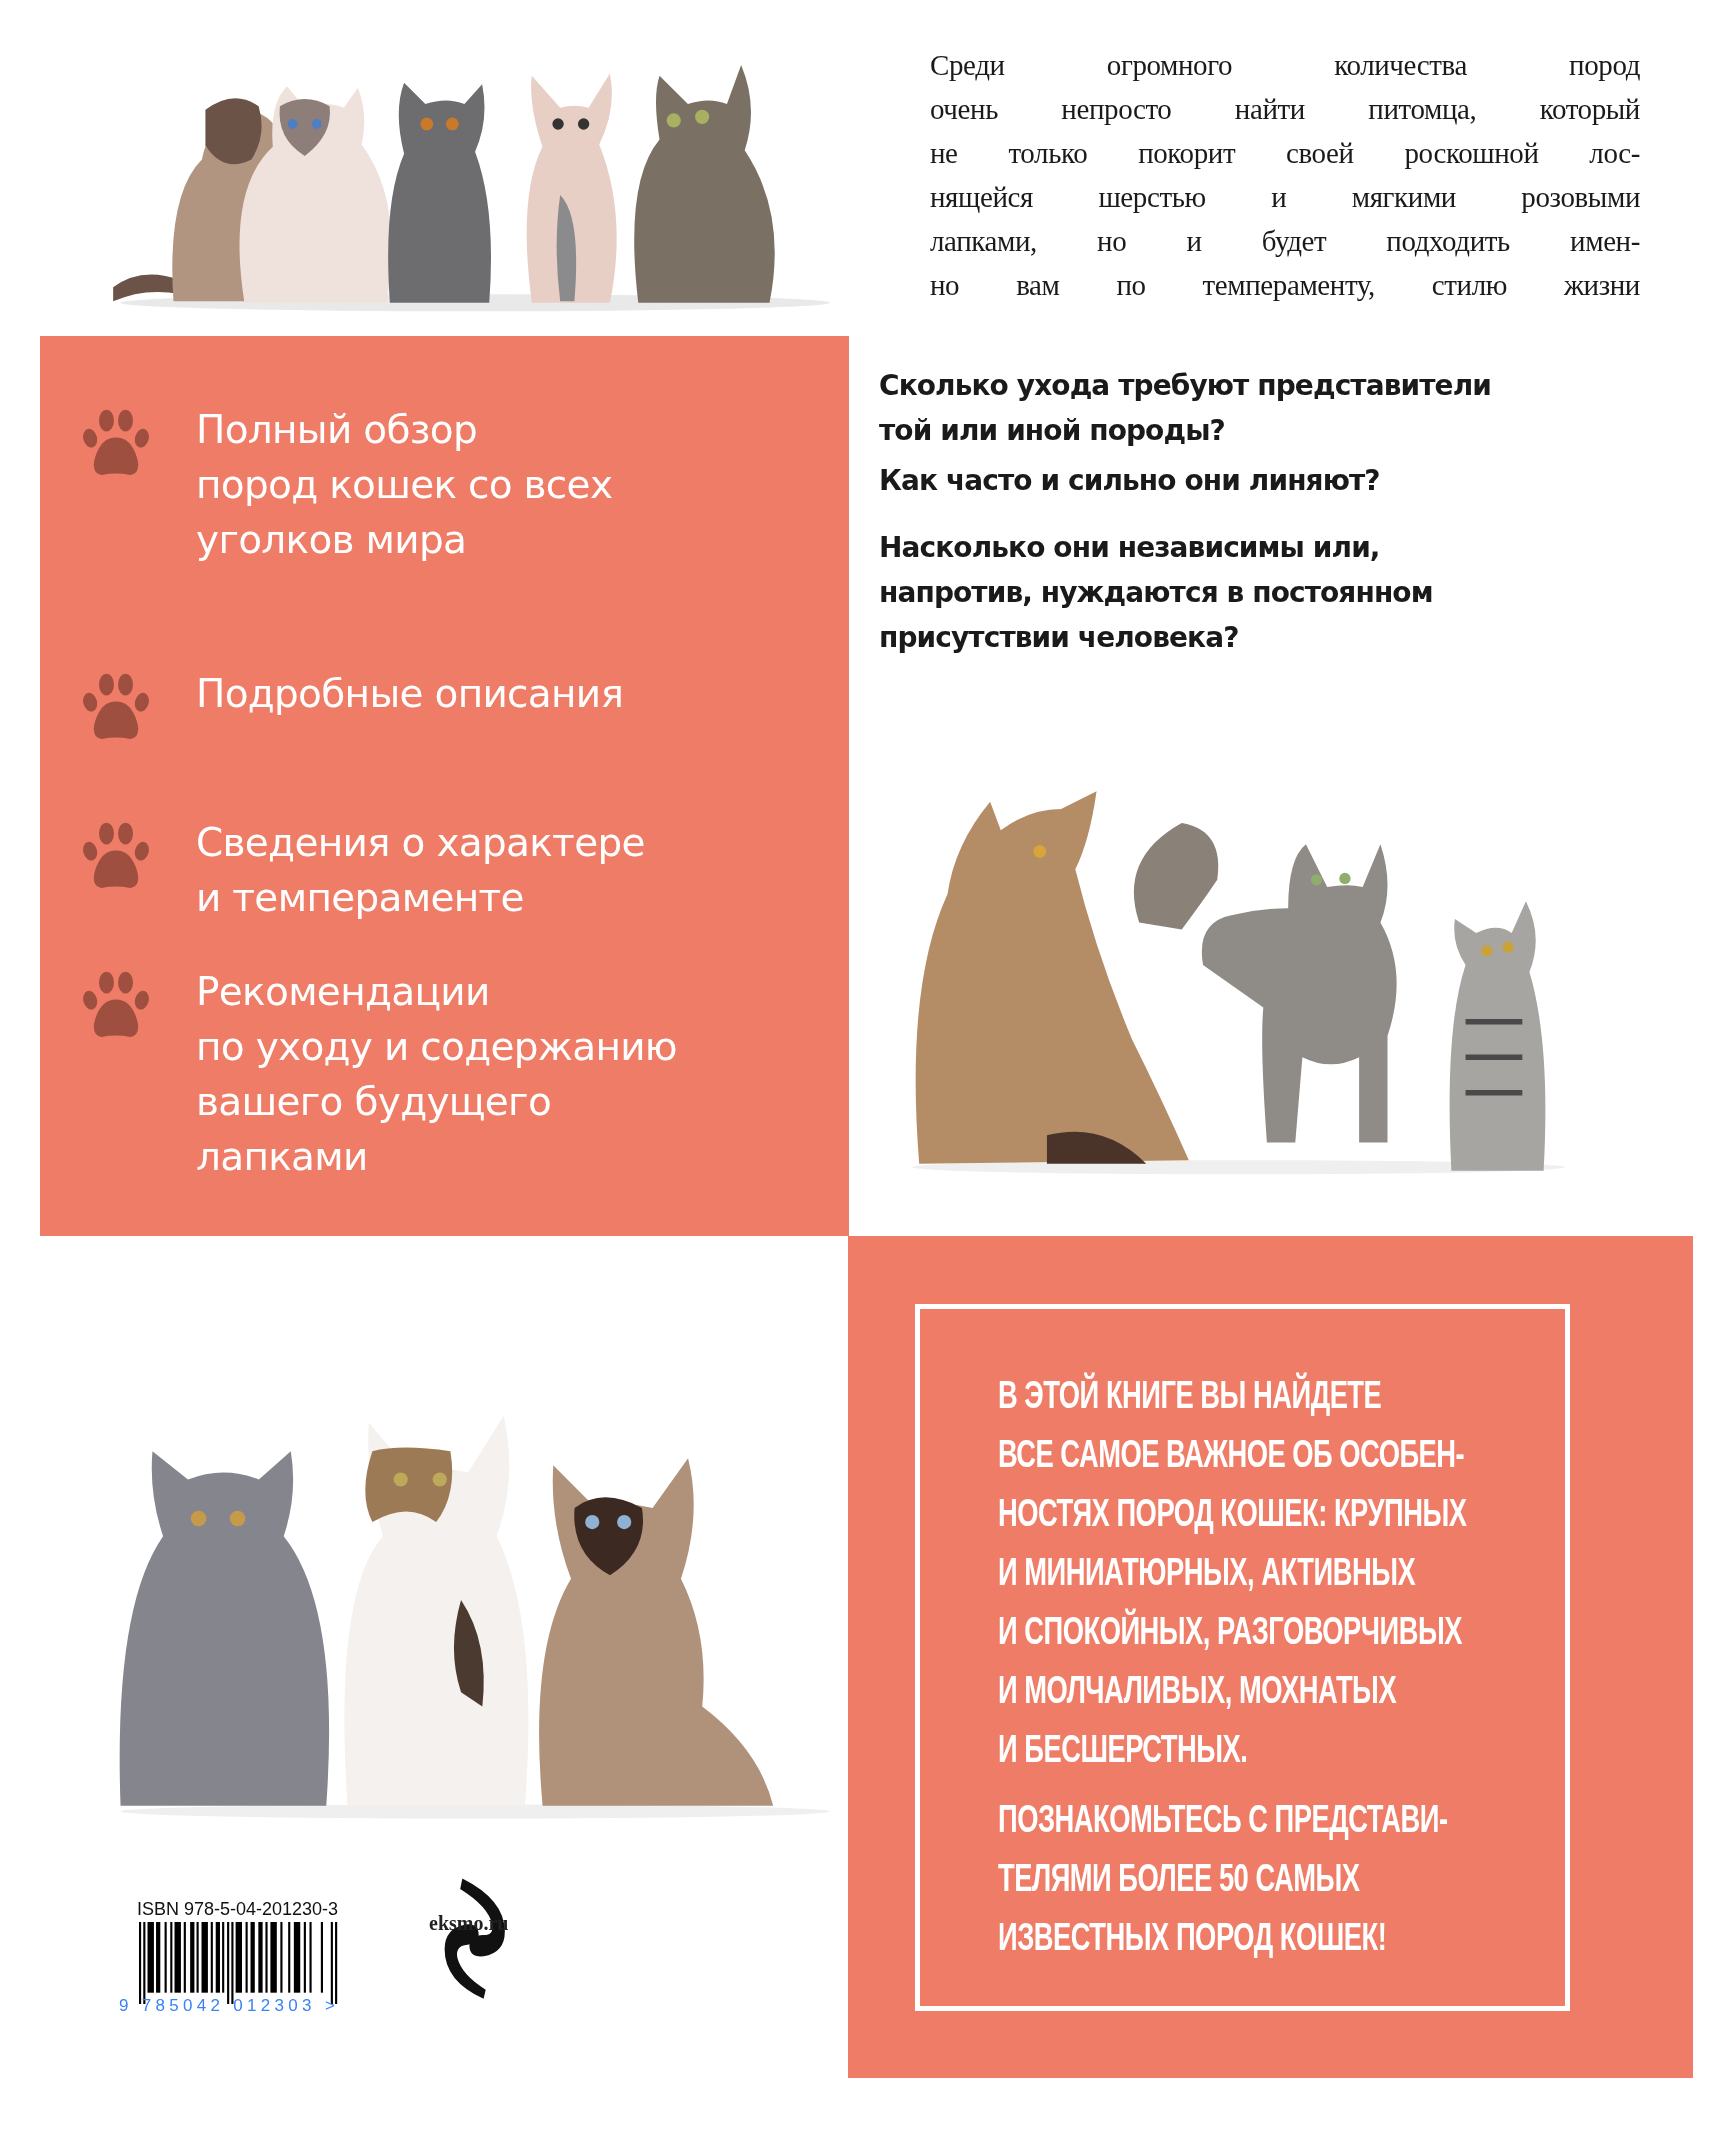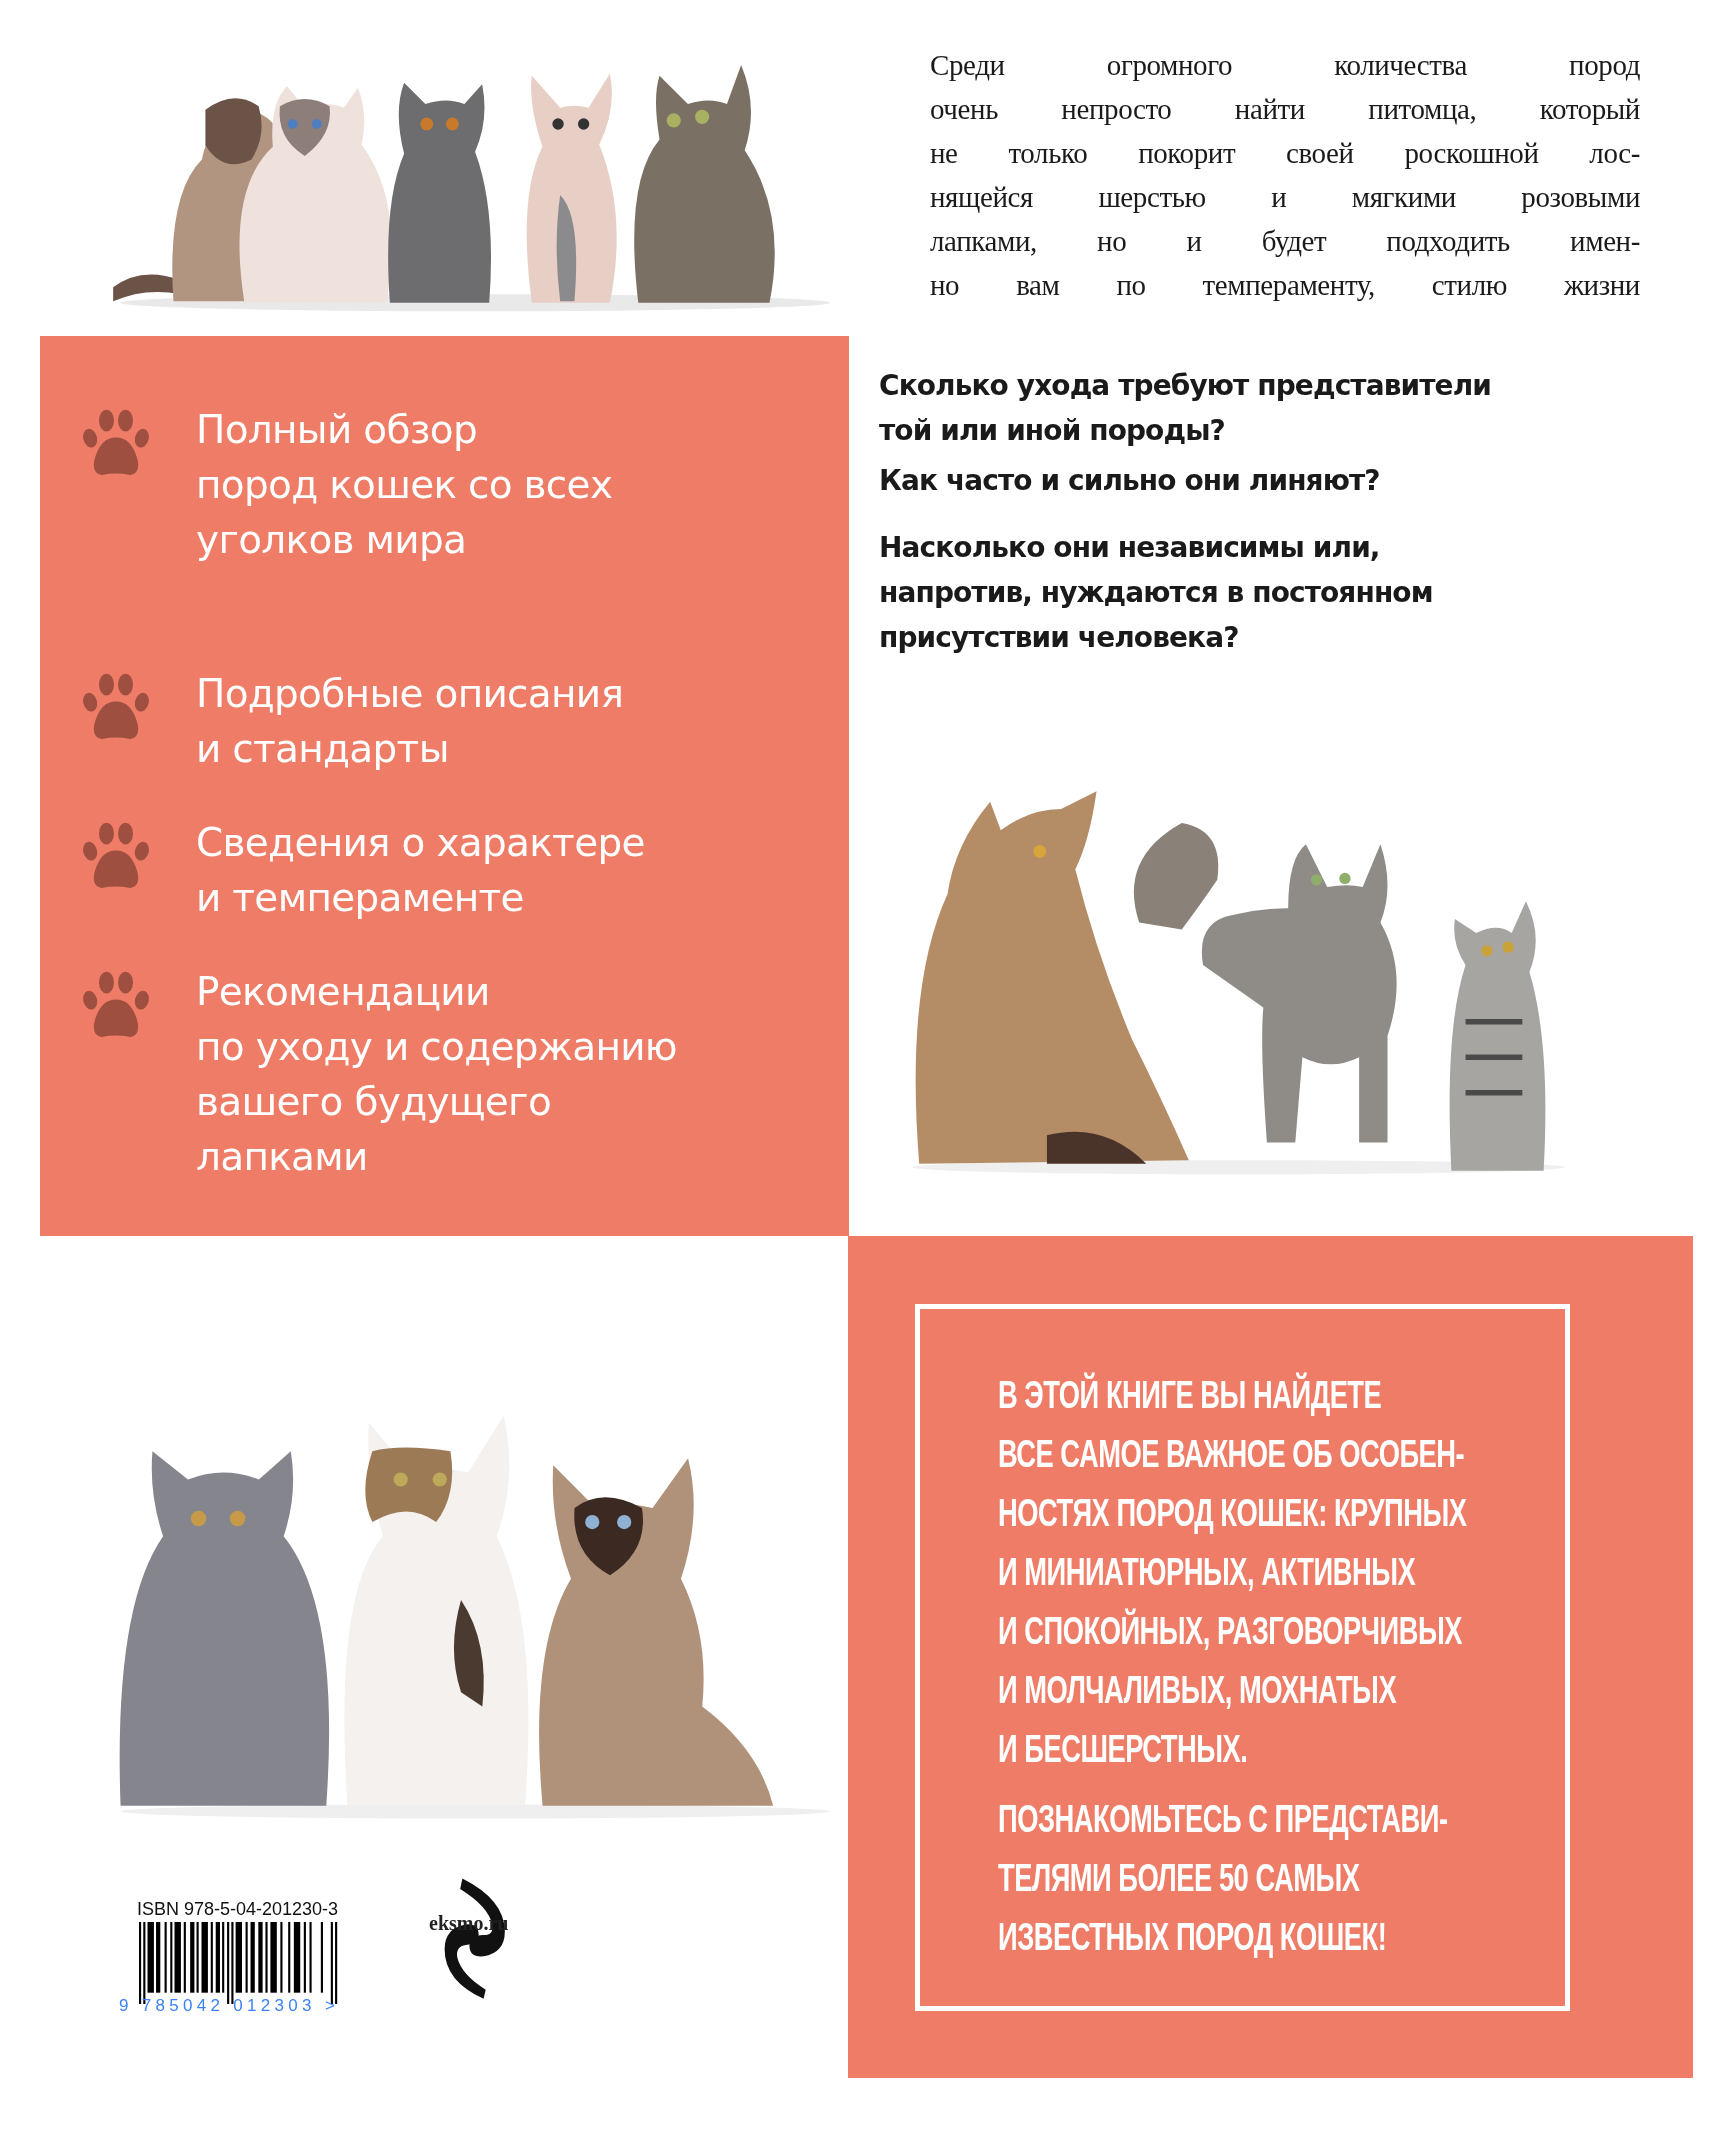--- a/index.html
+++ b/index.html
@@ -98,21 +98,20 @@
 <div class="feature" style="top:666px;">
   <svg class="paw" viewBox="0 0 100 100" style="top:7px;">
     <ellipse cx="36" cy="17" rx="11" ry="16" fill="#9e4f3f"></ellipse>
     <ellipse cx="64" cy="17" rx="11" ry="16" fill="#9e4f3f"></ellipse>
     <ellipse cx="12" cy="43" rx="10" ry="14" fill="#9e4f3f" transform="rotate(-15 12 43)"></ellipse>
     <ellipse cx="88" cy="43" rx="10" ry="14" fill="#9e4f3f" transform="rotate(15 88 43)"></ellipse>
     <path d="M50 42 q-22 0 -31 30 q-6 22 10 25 q20 -4 42 0 q16 -3 10 -25 q-9 -30 -31 -30z" fill="#9e4f3f"></path>
   </svg>
   <div class="lines">
     <div>Подробные описания</div>
-    <div>и стандарты</div>
   </div>
 </div>
 
 <div class="feature" style="top:815px;">
   <svg class="paw" viewBox="0 0 100 100" style="top:7px;">
     <ellipse cx="36" cy="17" rx="11" ry="16" fill="#9e4f3f"></ellipse>
     <ellipse cx="64" cy="17" rx="11" ry="16" fill="#9e4f3f"></ellipse>
     <ellipse cx="12" cy="43" rx="10" ry="14" fill="#9e4f3f" transform="rotate(-15 12 43)"></ellipse>
     <ellipse cx="88" cy="43" rx="10" ry="14" fill="#9e4f3f" transform="rotate(15 88 43)"></ellipse>
     <path d="M50 42 q-22 0 -31 30 q-6 22 10 25 q20 -4 42 0 q16 -3 10 -25 q-9 -30 -31 -30z" fill="#9e4f3f"></path>

